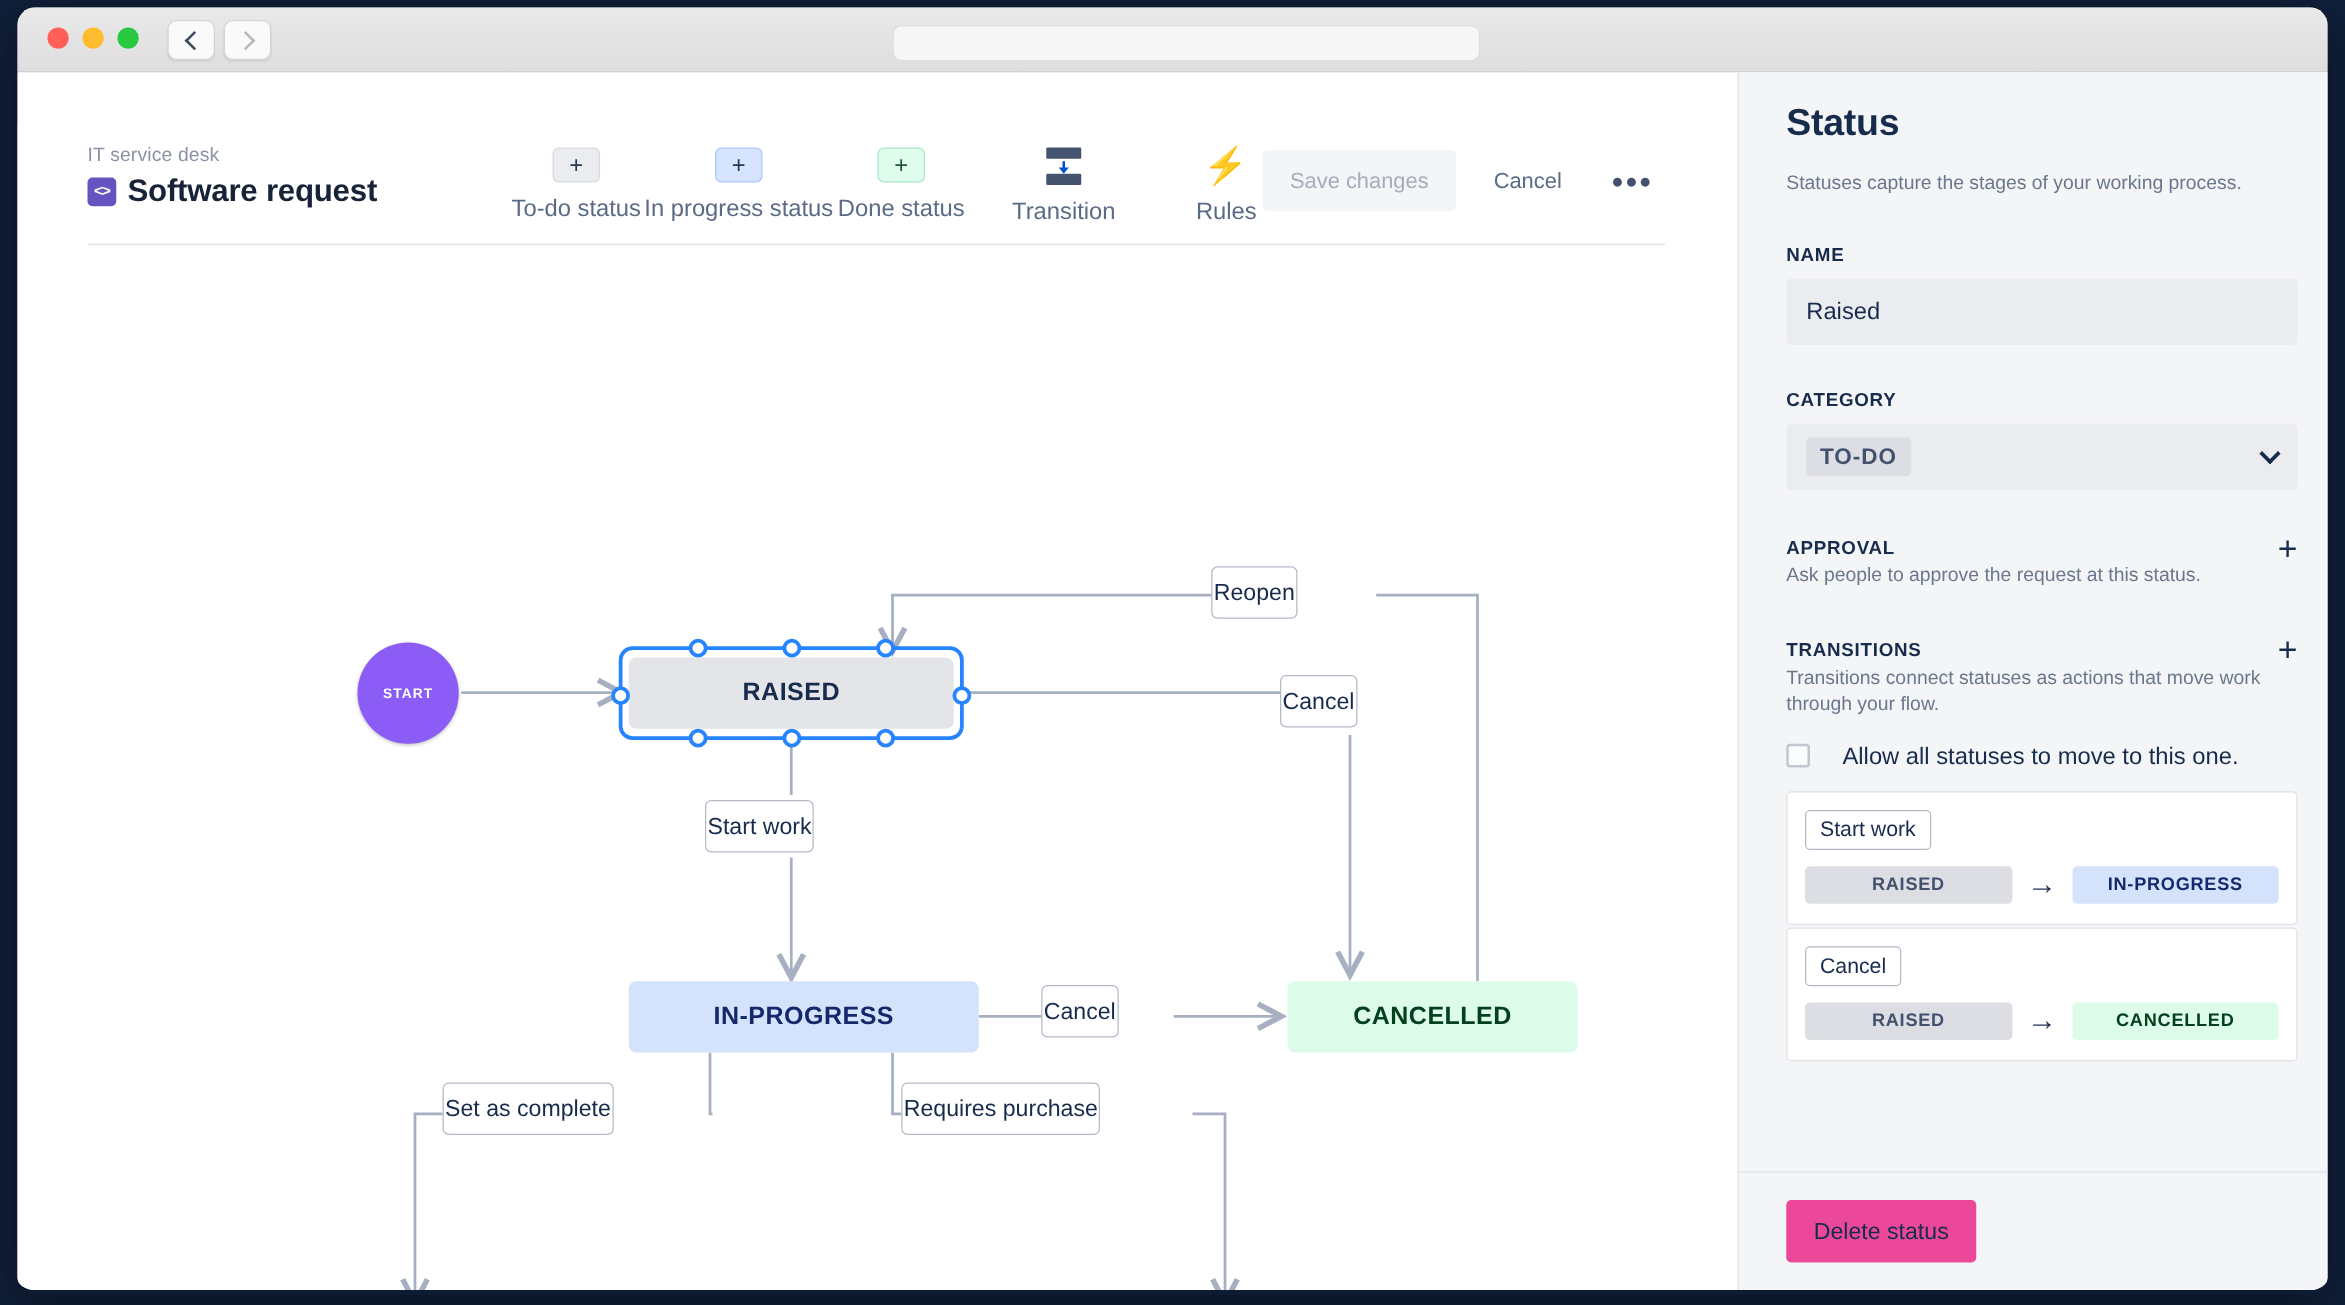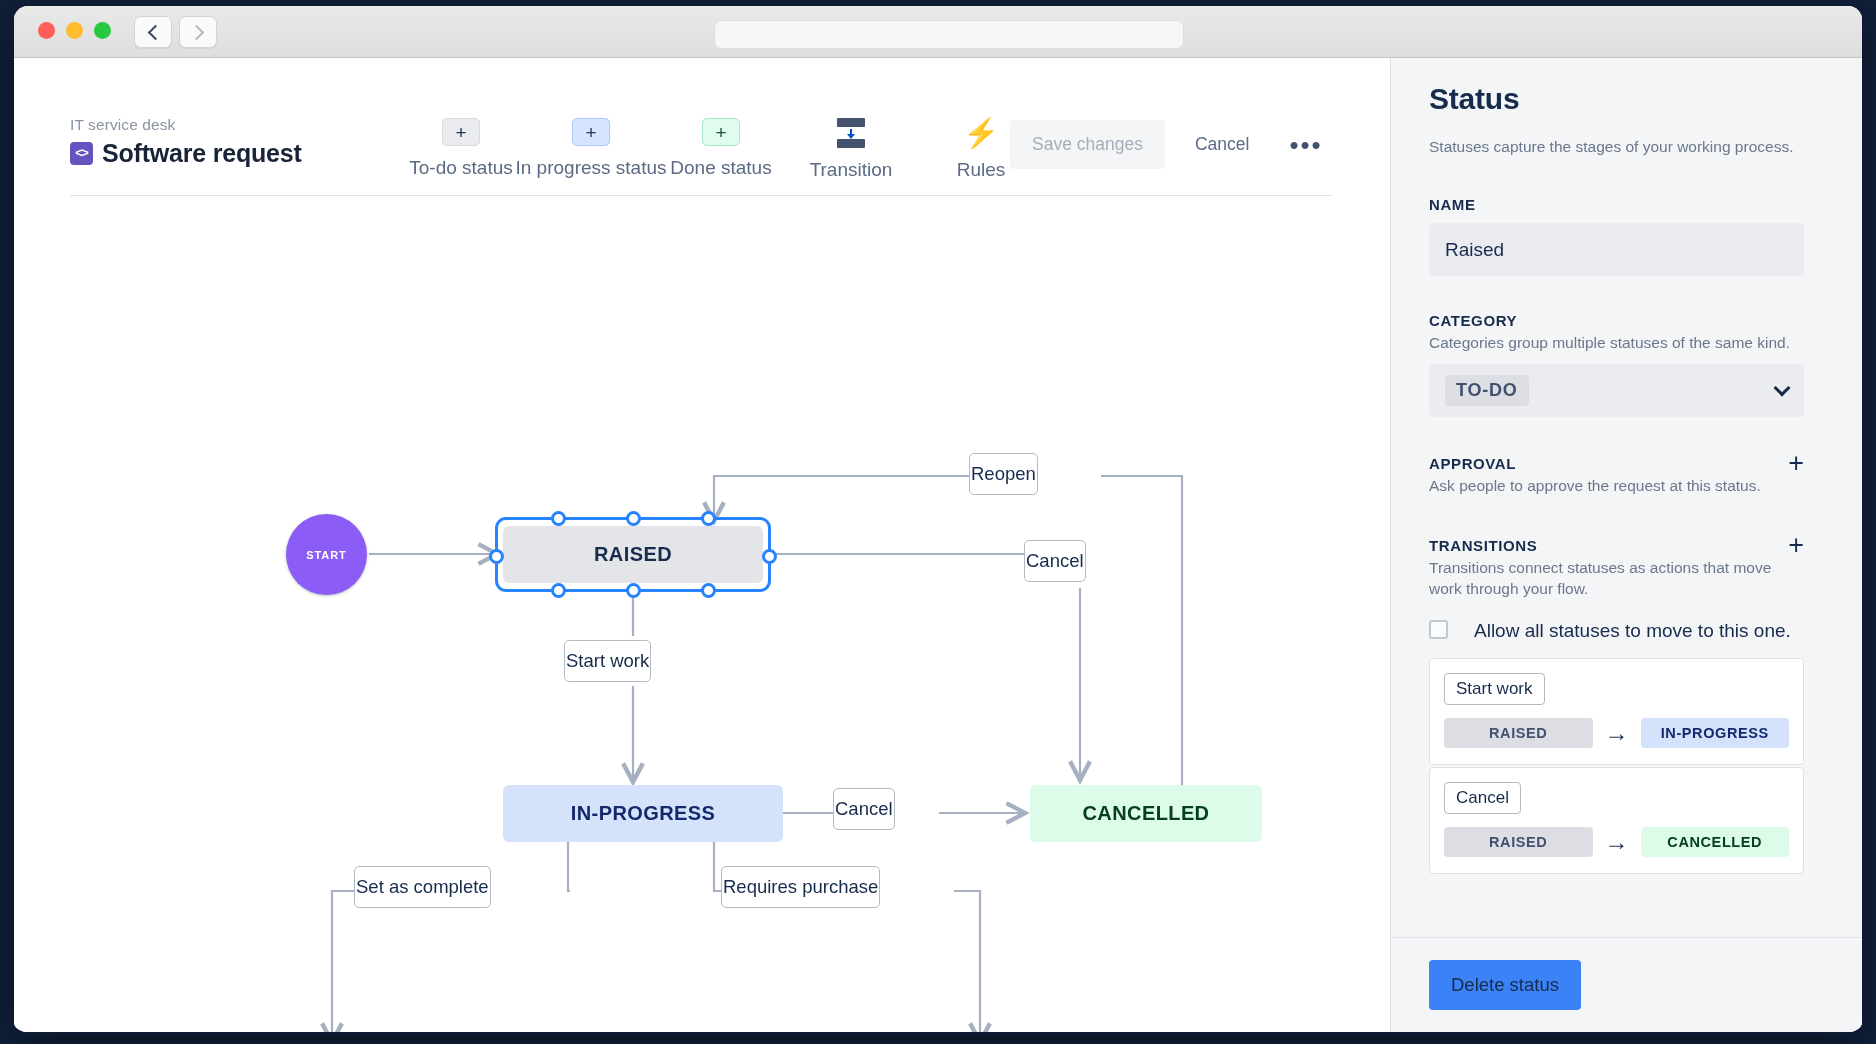--- a/index.html
+++ b/index.html
@@ -161,21 +161,21 @@
     border-radius: 5px; color: #172b4d; font-size: 18.5px;
     padding: 9px 1px; white-space: nowrap;
   }
 
   
   #right-panel {
     width: 472px; height: 100%;
     background: #f4f5f7; border-left: 1px solid #dfe1e6;
     position: relative; padding: 0 0 0 0;
   }
-  #panel-scroll { padding: 24px 58px 0 38px; height: 100%; }
+  #panel-scroll { padding: 24px 24px 0 38px; height: 100%; }
   #panel-title { font-size: 30px; color: #172b4d; font-weight: 600; letter-spacing: -.2px;}
   #panel-subtitle { font-size: 15.5px; color: #6b778c; margin-top: 22px; }
 
   .field-label { font-size: 15px; color: #172b4d; font-weight: bold; letter-spacing: .6px; }
   .field-desc { font-size: 15.5px; color: #6b778c; margin-top: 4px; line-height: 1.35; }
 
   #name-section { margin-top: 40px; }
   #name-input {
     margin-top: 10px; width: 100%; height: 53px;
     background: #ebecf0; border: none; border-radius: 4px;
@@ -226,21 +226,21 @@
   .pill-todo { background:#dcdee4; color:#42526e; }
   .pill-inprog { background:#d4e2fc; color:#14296b; }
   .pill-done { background:#ddfbe9; color:#04401f; }
   .flow-arrow { font-size: 24px; color:#172b4d; line-height: 20px; }
 
   #panel-footer {
     position: absolute; left: 0; bottom: 0; width: 100%;
     border-top: 1px solid #dfe1e6; padding: 22px 38px;
   }
   #delete-status-button {
-    background: #3b82f6; color:#172b4d; border: none; border-radius: 4px;
+    background: #ec4899; color:#172b4d; border: none; border-radius: 4px;
     padding: 14px 22px; font-size: 18.5px; cursor:pointer;
     font-family: "Liberation Sans", sans-serif;
   }
 </style>
 </head>
 <body>
 
 <div id="window-frame">
 
   <div id="browser-chrome">
@@ -382,21 +382,20 @@
         <div id="panel-title">Status</div>
         <div id="panel-subtitle">Statuses capture the stages of your working process.</div>
 
         <div id="name-section">
           <div class="field-label">NAME</div>
           <input id="name-input" value="Raised" style="">
         </div>
 
         <div id="category-section">
           <div class="field-label">CATEGORY</div>
-          <div class="field-desc">Categories group multiple statuses of the same kind.</div>
           <div id="category-select">
             <span id="category-pill">TO-DO</span>
             <i class="chev-down"></i>
           </div>
         </div>
 
         <div id="approval-section">
           <div class="section-head">
             <span class="field-label">APPROVAL</span>
             <span class="plus-btn">+</span>

